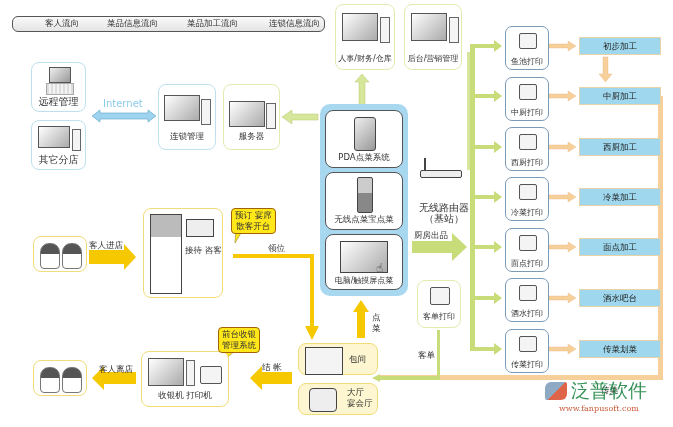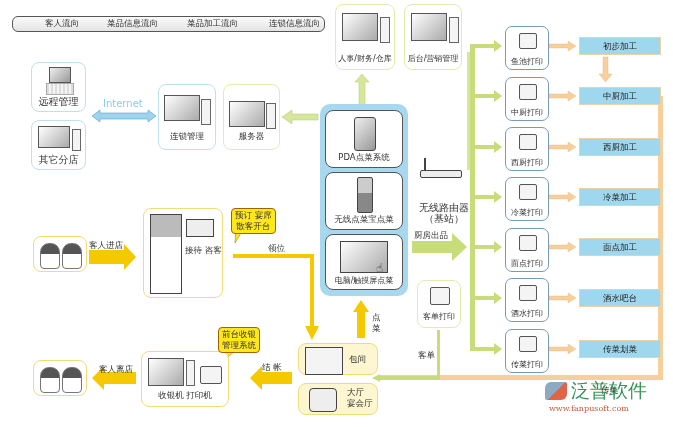--- a/index.html
+++ b/index.html
@@ -257,14 +257,14 @@
 <div class="proc" style="left:579px;top:188px;">冷菜加工</div>
 <div class="proc" style="left:579px;top:238px;">面点加工</div>
 <div class="proc" style="left:579px;top:289px;">酒水吧台</div>
 <div class="proc" style="left:579px;top:340px;">传菜划菜</div>
 
 <div class="abs" style="left:601px;top:385px;font-size:8.5px;">传菜</div>
 
 <div class="abs" style="left:545px;top:380px;width:122px;">
   <div class="abs" style="left:0;top:2px;width:22px;height:18px;background:linear-gradient(135deg,#7a9ab8 0 50%,#d94a2a 50%);border-radius:6px 2px 6px 2px;opacity:0.85;"></div>
   <div class="abs" style="left:26px;top:-2px;font-size:19px;color:#15803d;white-space:nowrap;opacity:0.85;">泛普软件</div>
-  <div class="abs" style="left:4px;top:24px;font-size:8px;font-family:'DejaVu Serif',serif;color:#c85a3a;white-space:nowrap;">www.fanpusoft.com</div>
+  <div class="abs" style="left:14px;top:24px;font-size:8px;font-family:'DejaVu Serif',serif;color:#c85a3a;white-space:nowrap;">www.fanpusoft.com</div>
 </div>
 
 </body></html>

